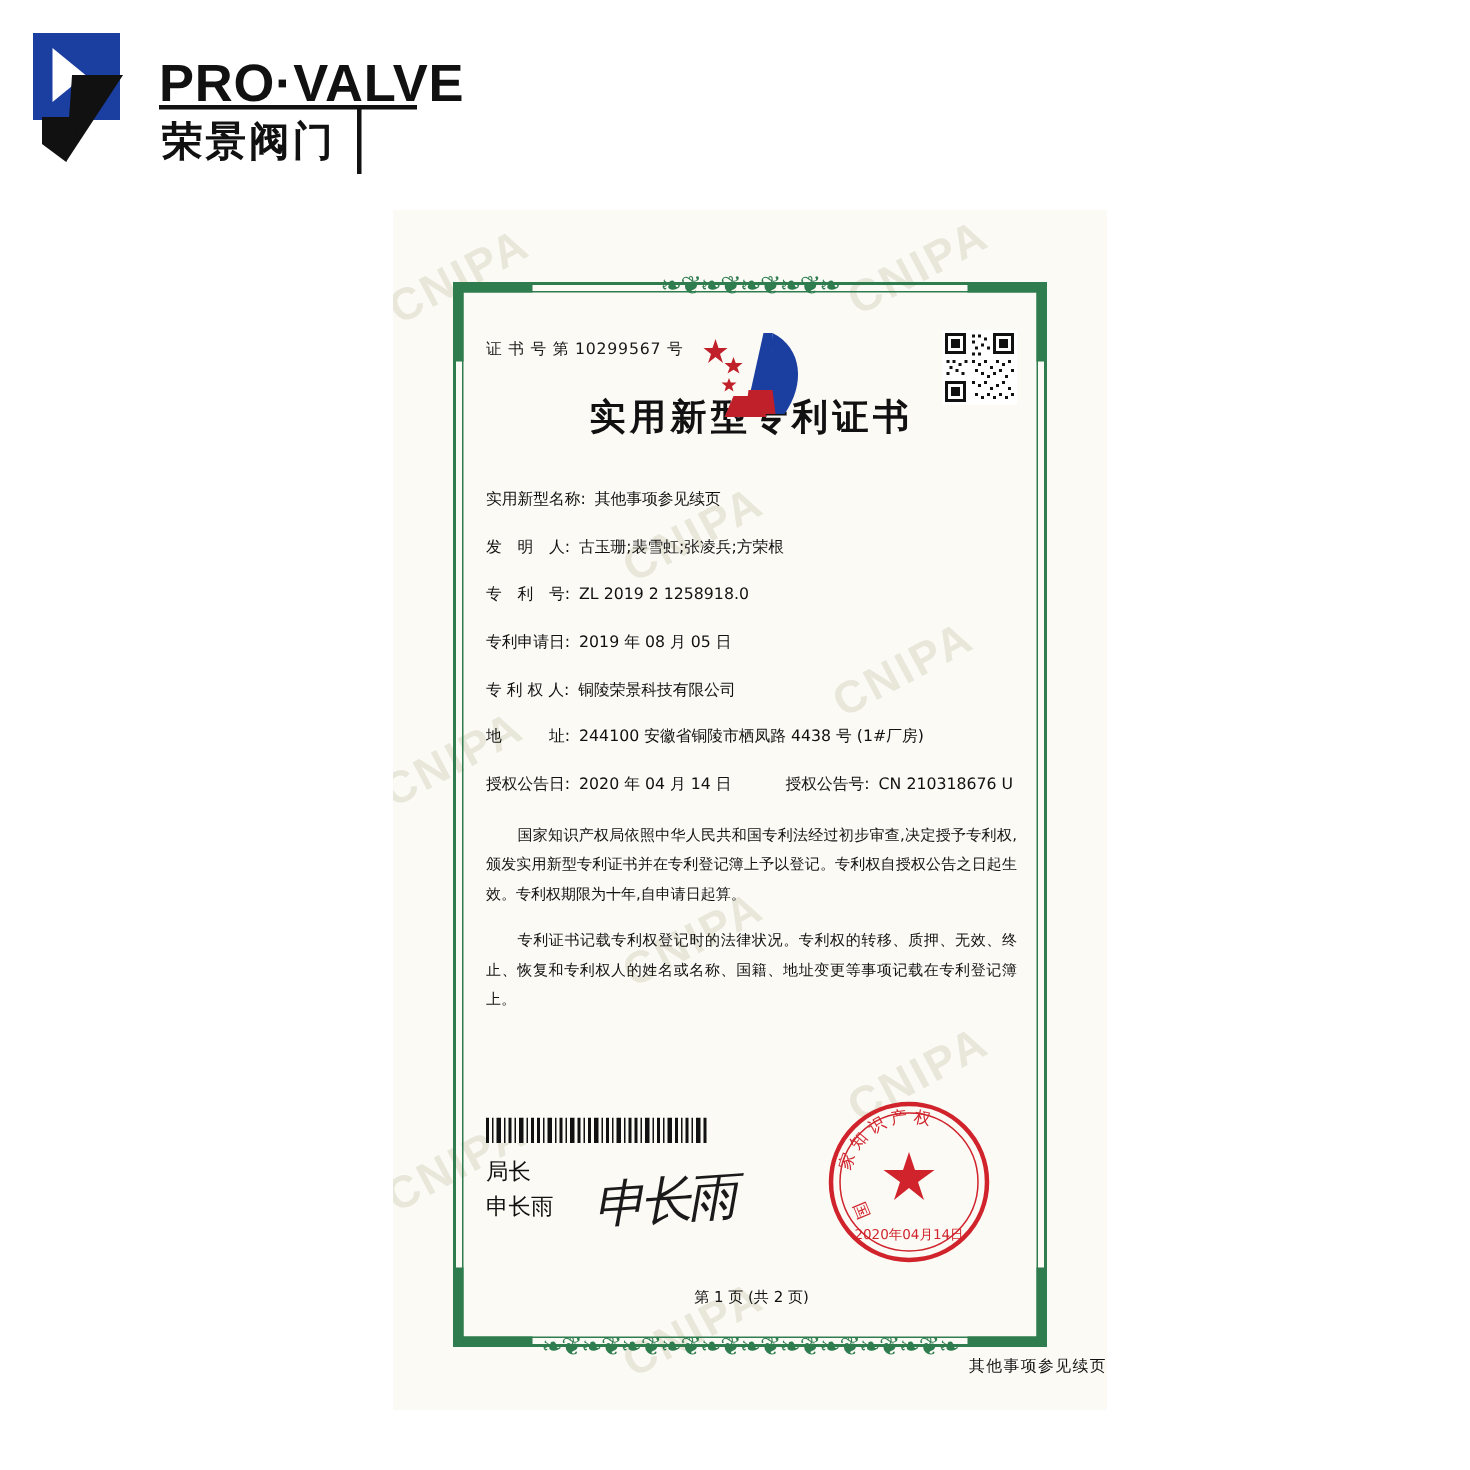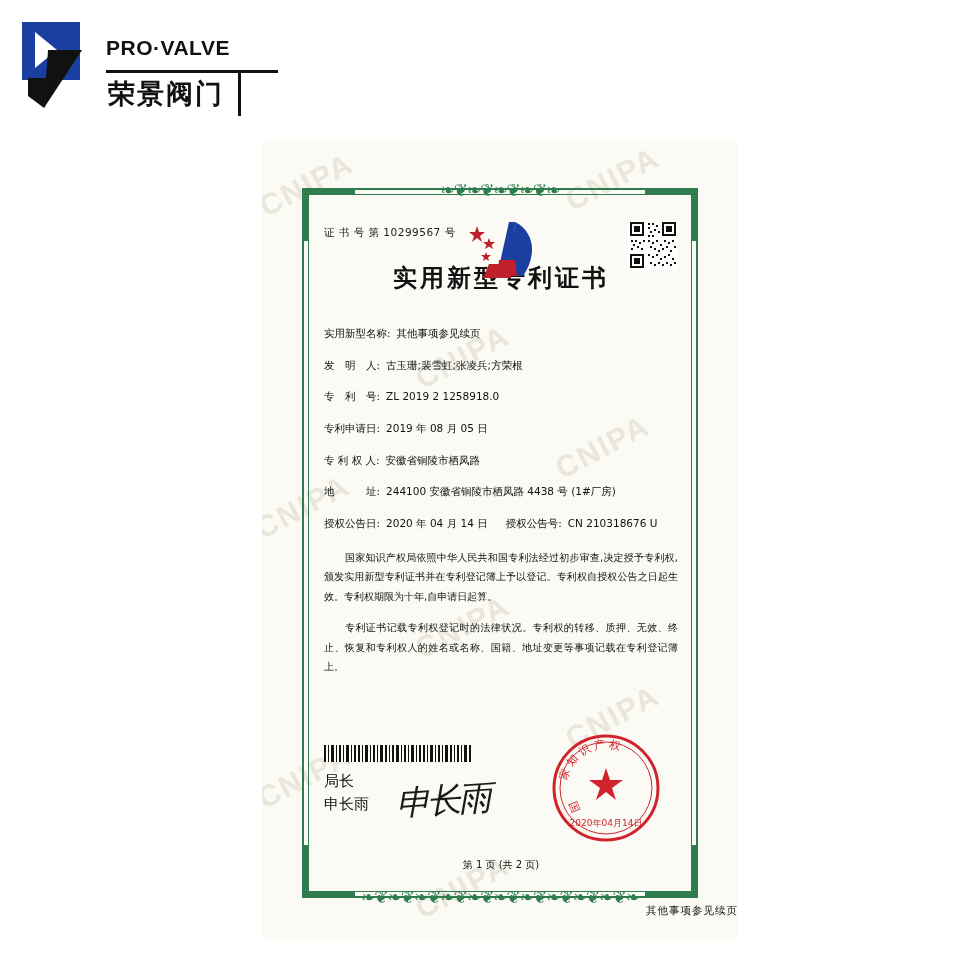--- a/index.html
+++ b/index.html
@@ -58,21 +58,21 @@
     position: absolute;
     left: 6px; top: 56px;
     width: 26px; height: 30px;
     background: #111111;
     clip-path: polygon(0 0, 100% 0, 62% 100%, 0 60%);
   }
   #brand .wordmark {
     position: absolute;
     left: 84px;
     top: 16px;
-    font-size: 21px;
+    font-size: 35px;
     font-weight: bold;
     letter-spacing: 0.5px;
     color: #111111;
     font-family: "Liberation Sans", sans-serif;
   }
   #brand .cn {
     position: absolute;
     left: 86px;
     top: 56px;
     font-size: 27px;
@@ -214,21 +214,21 @@
   }
   .field-label {
     white-space: pre;
     color: #111111;
   }
   .field-value {
     margin-left: 6px;
     color: #111111;
   }
   .field-row.two .second-label {
-    margin-left: 18px;
+    margin-left: 36px;
   }
   .para {
     margin-top: 12px;
     font-size: 10px;
     line-height: 1.95;
     color: #111111;
     text-align: justify;
     text-indent: 21px;
     font-family: "DejaVu Sans", sans-serif;
   }
@@ -416,21 +416,21 @@
       <div class="field-row">
         <span class="field-label">专　利　号:</span>
         <span class="field-value">ZL 2019 2 1258918.0</span>
       </div>
       <div class="field-row">
         <span class="field-label">专利申请日:</span>
         <span class="field-value">2019 年 08 月 05 日</span>
       </div>
       <div class="field-row">
         <span class="field-label">专 利 权 人:</span>
-        <span class="field-value">安徽省铜陵市栖凤路</span>
+        <span class="field-value">铜陵荣景科技有限公司</span>
       </div>
       <div class="field-row">
         <span class="field-label">地　　　址:</span>
         <span class="field-value">244100 安徽省铜陵市栖凤路 4438 号 (1#厂房)</span>
       </div>
       <div class="field-row two">
         <span class="field-label">授权公告日:</span>
         <span class="field-value">2020 年 04 月 14 日</span>
         <span class="field-label second-label">授权公告号:</span>
         <span class="field-value">CN 210318676 U</span>

